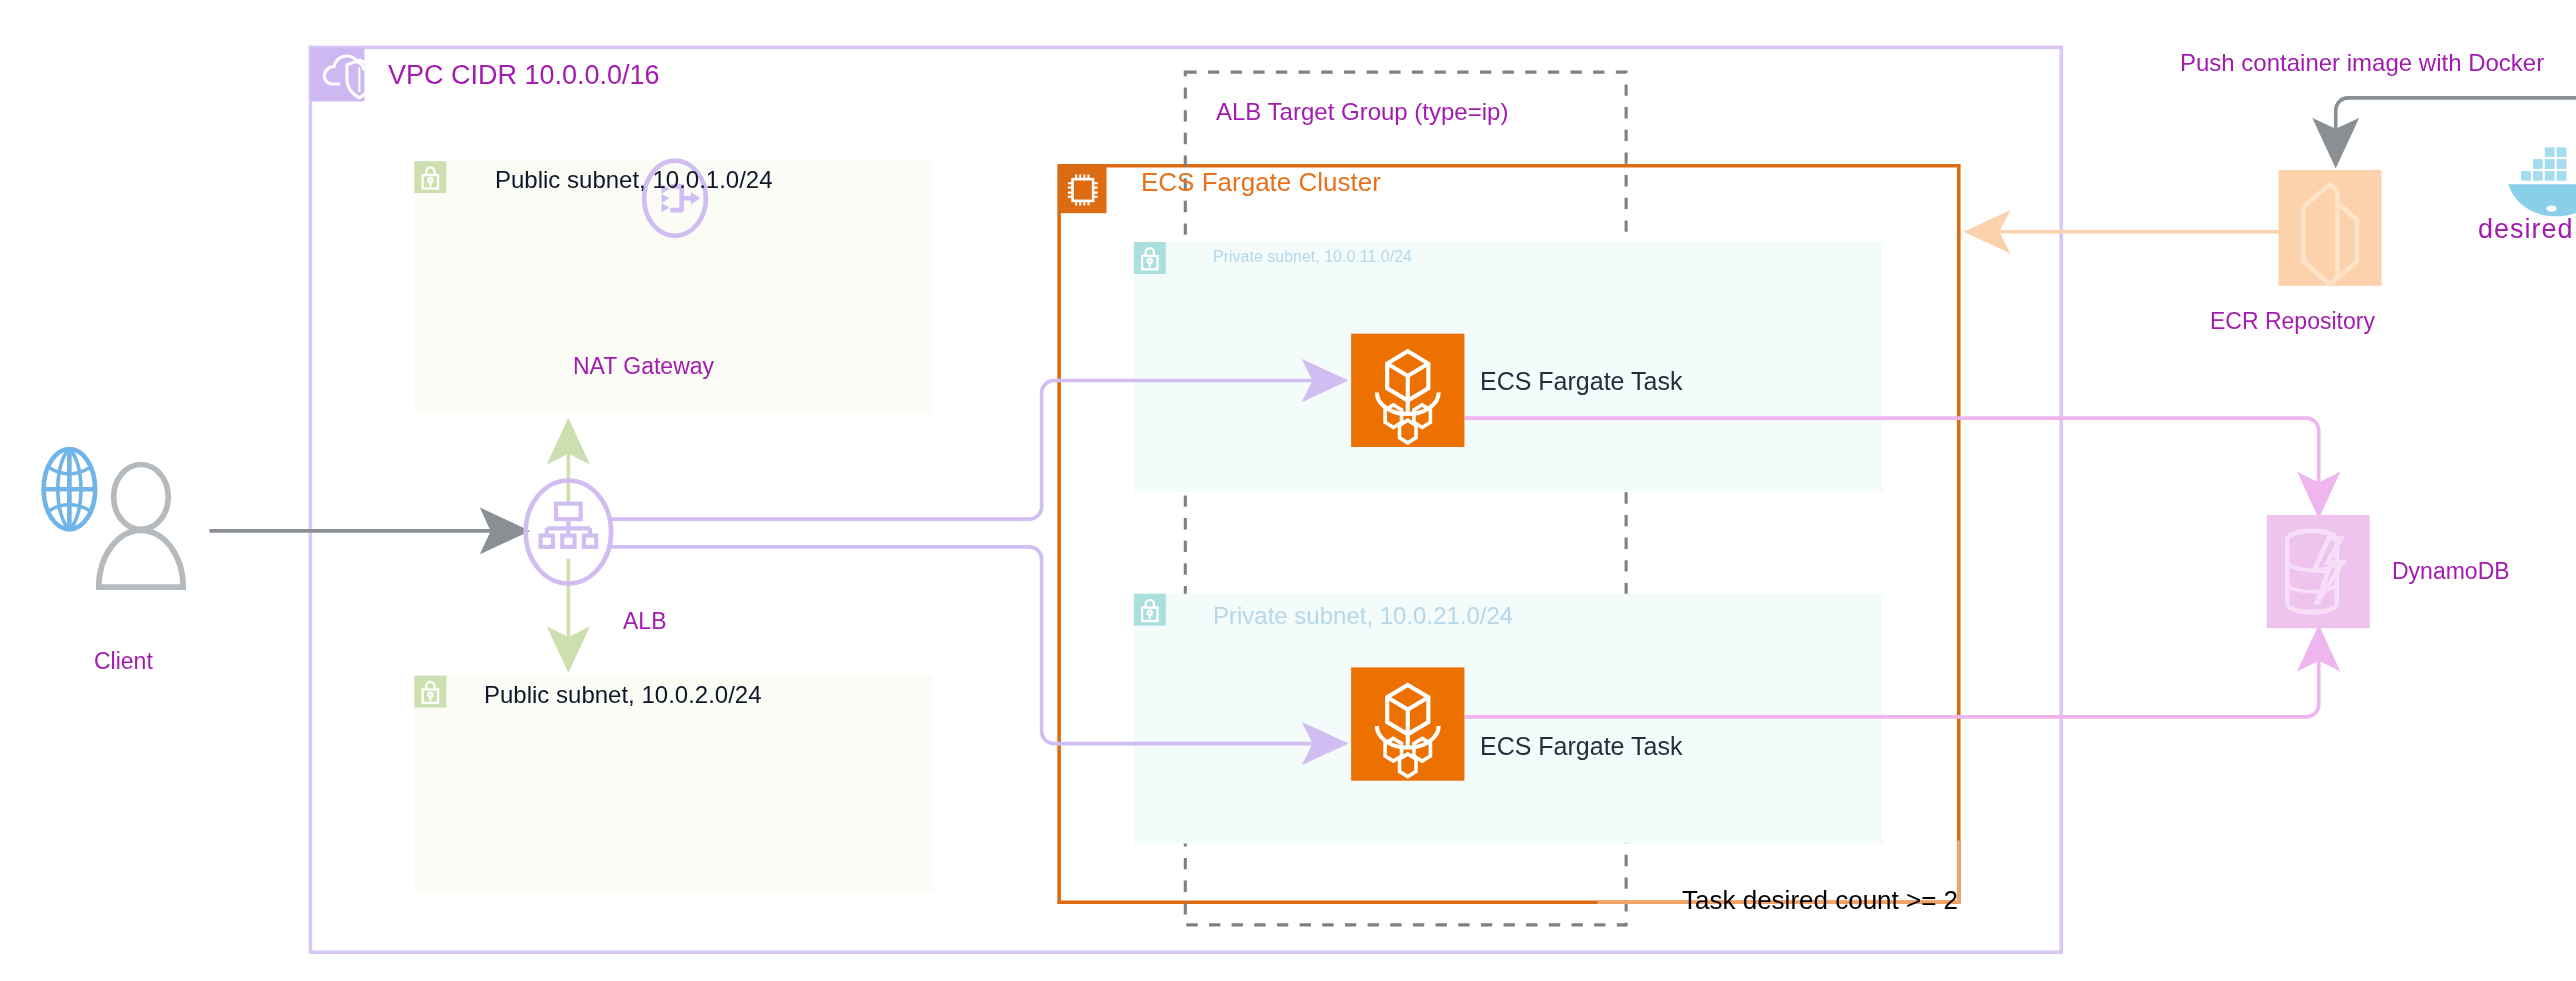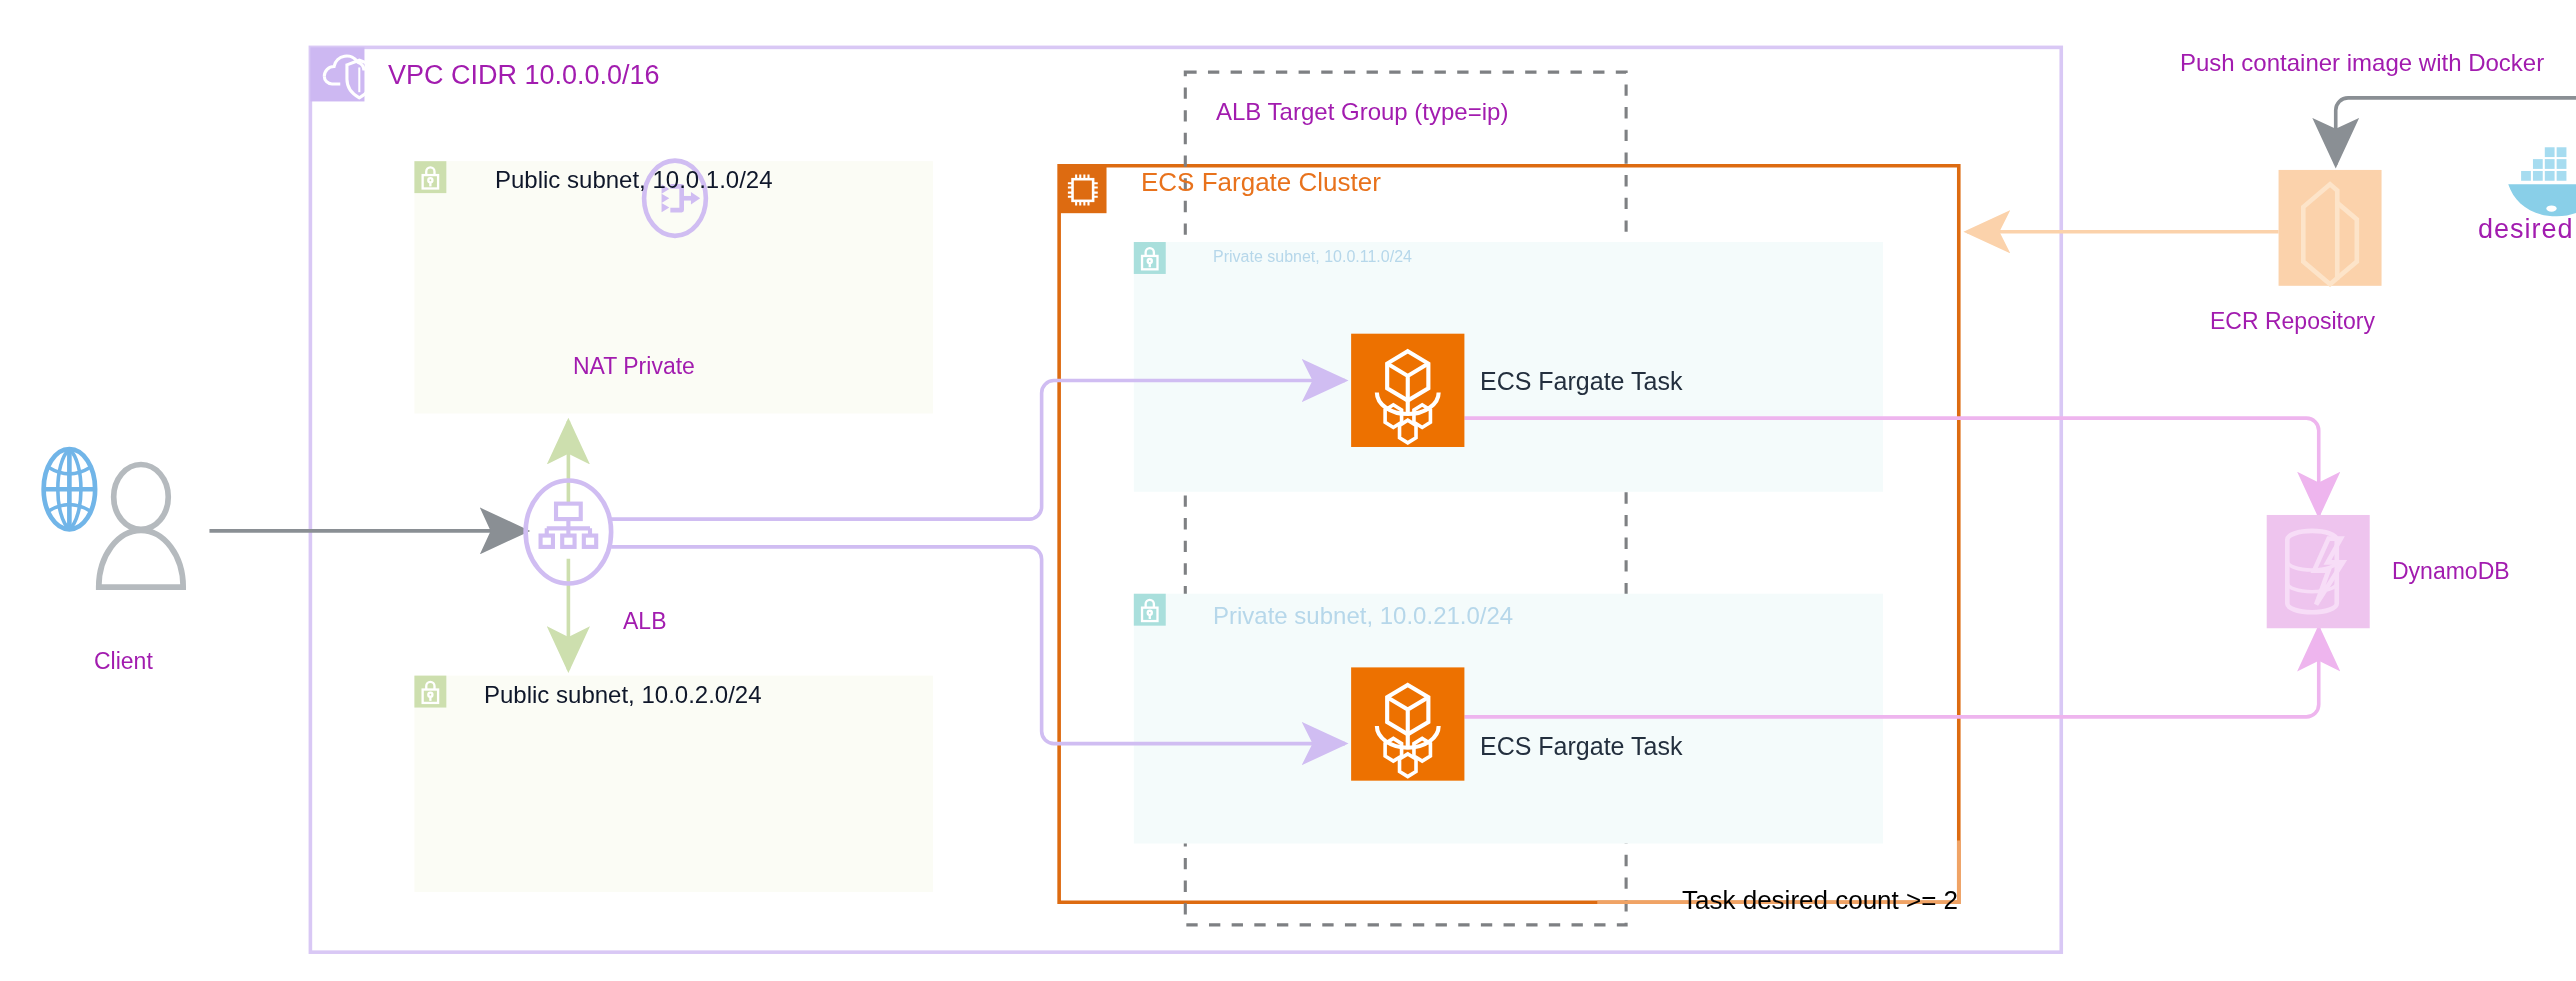--- a/index.html
+++ b/index.html
@@ -212,21 +212,21 @@
       <path d="M4440 1048 a48 17 0 1 1 96 0 v124 a48 17 0 1 1 -96 0 z"></path>
       <path d="M4440 1090 a48 17 0 0 0 96 0 M4440 1132 a48 17 0 0 0 96 0" stroke-width="7"></path>
       <path d="M4520 1046 l-28 62 h28 l-24 66 l52 -82 h-30 l26 -46 z" stroke-width="9"></path>
     </g>
   </svg>
 
   <div class="lbl lbl-grey" style="left:388px;top:60px;font-size:27px;">VPC CIDR 10.0.0.0/16</div>
 
   <div class="lbl lbl-green" style="left:495px;top:166px;font-size:24px;">Public subnet, 10.0.1.0/24</div>
 
-  <div class="lbl lbl-grey" style="left:573px;top:353px;font-size:23px;">NAT Private</div>
+  <div class="lbl lbl-grey" style="left:573px;top:353px;font-size:23px;">NAT Gateway</div>
 
   <div class="lbl lbl-grey" style="left:623px;top:608px;font-size:23px;">ALB</div>
 
   <div class="lbl lbl-green" style="left:484px;top:681px;font-size:24px;">Public subnet, 10.0.2.0/24</div>
 
   <div class="lbl lbl-grey" style="left:94px;top:608px;font-size:23px;margin-top:40px;">Client</div>
 
   <div class="lbl lbl-grey" style="left:1216px;top:98px;font-size:24px;">ALB Target Group (type=ip)</div>
 
   <div class="lbl lbl-orange" style="left:1141px;top:167px;font-size:26px;">ECS Fargate Cluster</div>

